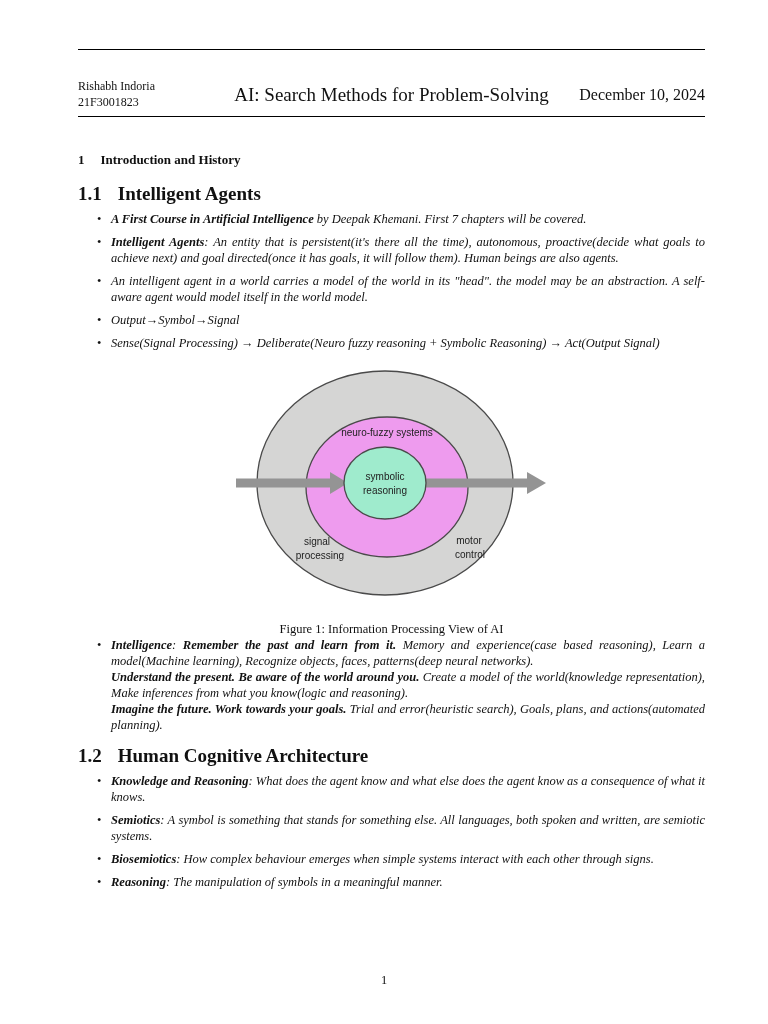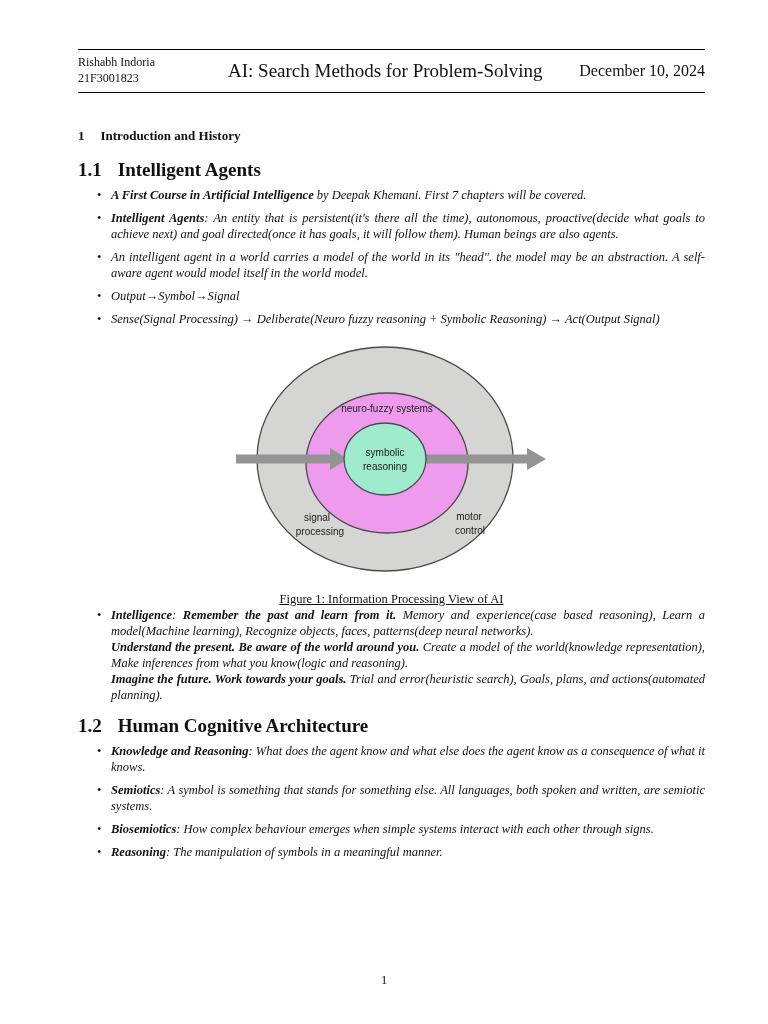--- a/index.html
+++ b/index.html
@@ -6,34 +6,34 @@
   html,body { background:#ffffff; }
   body {
     width:768px; height:1024px; margin:0 auto;
     font-family:"Liberation Serif","DejaVu Serif","DejaVu Sans",serif;
     font-size:12.5px; line-height:16px; color:#111;
     position:relative; overflow:hidden;
   }
   .content { margin-left:78px; width:627px; }
   .rule { background:#000; height:1.2px; }
   .rule-top { margin-top:49px; }
-  .header-row { display:flex; align-items:center; padding:5px 0 6px 0; }
+  .header-row { display:flex; align-items:center; padding:5px 0 6px 0;margin-top:24px; }
   .author { width:150px; font-size:12px; line-height:15.5px; }
-  .doc-title { flex:1; font-size:19px; line-height:22px; }
+  .doc-title { flex:1; text-align:center; font-size:19px; line-height:22px; }
   .doc-date { width:150px; text-align:right; font-size:16px; }
   h1.sec { font-size:13px; line-height:22px; font-weight:bold; margin:32px 0 12px 0; }
   h2.subsec { font-size:19px; line-height:18px; font-weight:bold; margin:14px 0 8px 0; }
   h1.sec .snum, h2.subsec .snum { margin-right:16px; }
   ul.blist { list-style:none; padding-left:33px; }
   ul.blist li { position:relative; margin-bottom:7px; }
   ul.blist li::before { content:"\2022"; position:absolute; left:-14px; top:0; }
   .bline { text-align:justify;font-style:italic; }
   .bold { font-weight:bold; }
   figure.fig { width:312px; margin:14px auto 0 auto; text-align:center; }
-  figcaption { margin-top:14px; font-size:12.5px; text-align:center;text-decoration:underline; }
+  figcaption { margin-top:20px; font-size:12.5px; text-align:center; }
   .fig-ellipse { stroke:#4a4a4a; stroke-width:1.3; }
   .fig-label { font-family:"Liberation Sans","DejaVu Sans",sans-serif; font-size:10px; fill:#222; text-anchor:middle; }
   .list-intel { margin-top:0; }
   .footer { position:absolute; bottom:36px; left:0; width:768px; text-align:center; font-size:12.5px; }
 </style>
 </head>
 <body>
 
 <div class="content">
 

